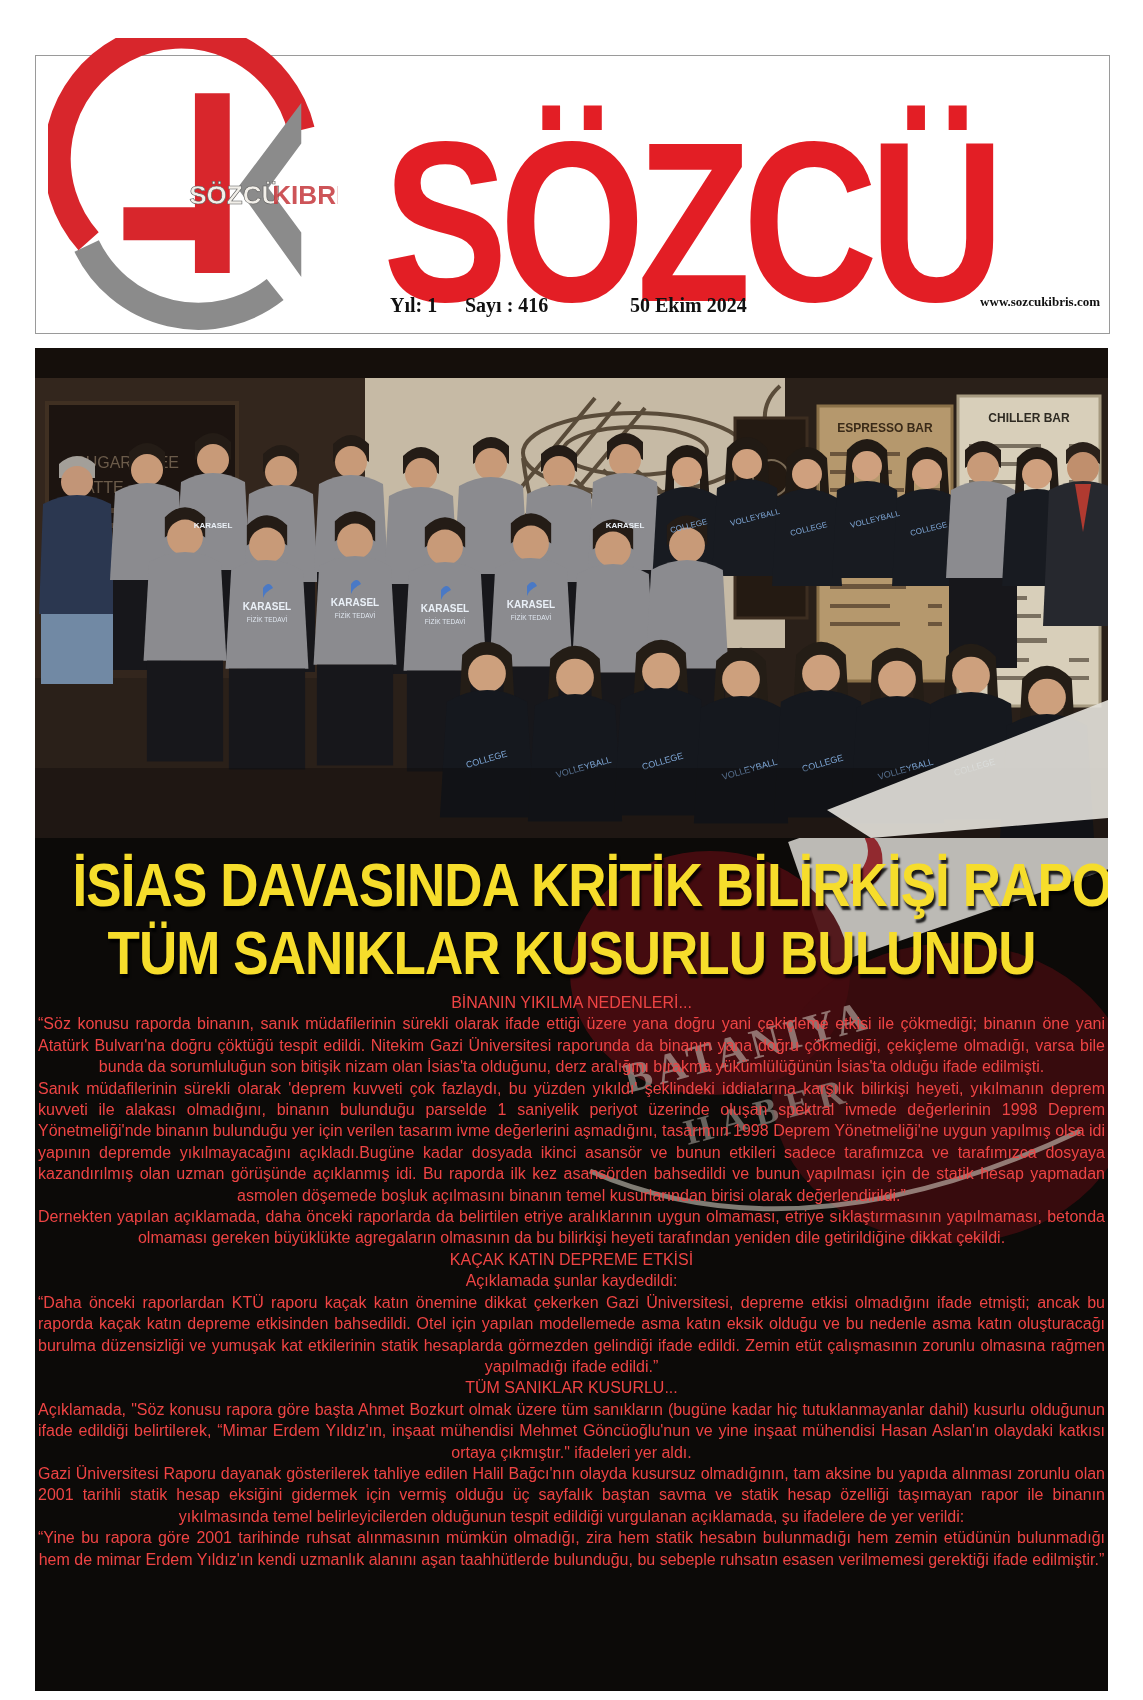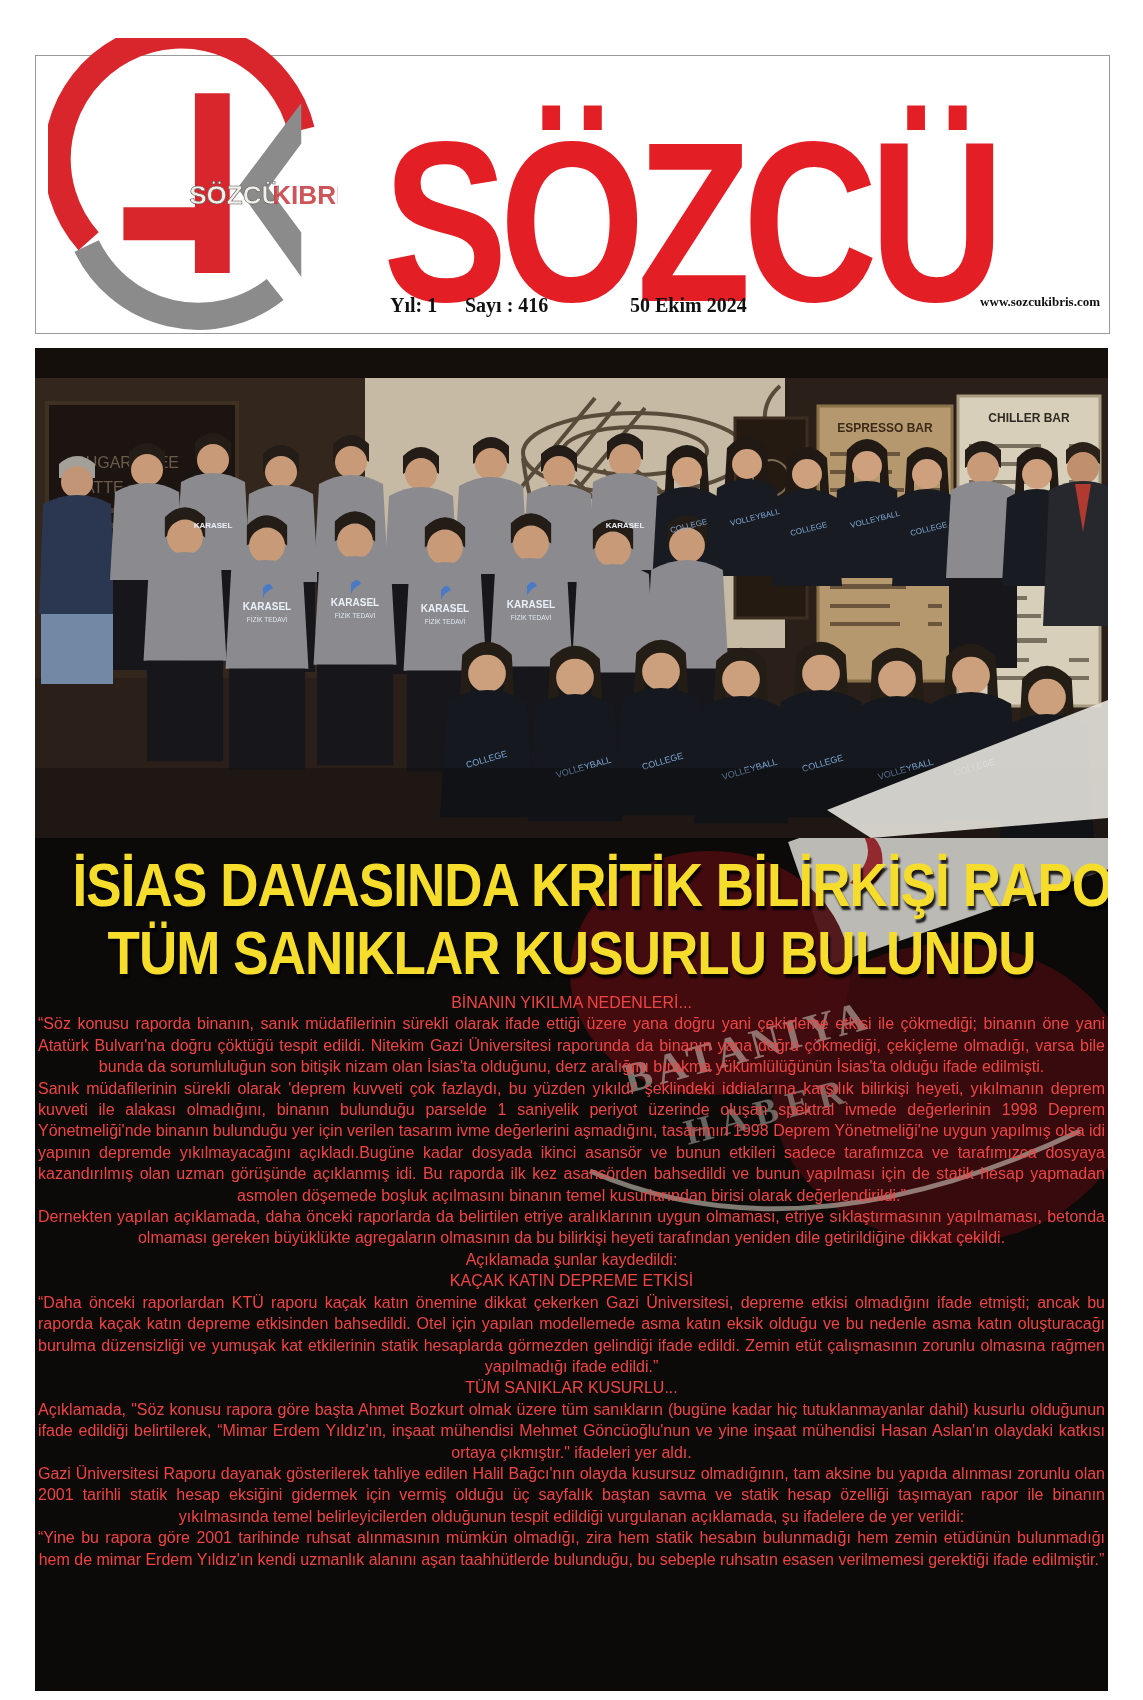--- a/index.html
+++ b/index.html
@@ -323,22 +323,22 @@
     <div class="headline">
       <span class="hl">İSİAS DAVASINDA KRİTİK BİLİRKİŞİ RAPORU:</span>
       <span class="hl">TÜM SANIKLAR KUSURLU BULUNDU</span>
     </div>
 
     <div class="body-text">
       <div class="heading">BİNANIN YIKILMA NEDENLERİ...</div>
       <div class="para">“Söz konusu raporda binanın, sanık müdafilerinin sürekli olarak ifade ettiği üzere yana doğru yani çekiçleme etkisi ile çökmediği; binanın öne yani Atatürk Bulvarı'na doğru çöktüğü tespit edildi. Nitekim Gazi Üniversitesi raporunda da binanın yana doğru çökmediği, çekiçleme olmadığı, varsa bile bunda da sorumluluğun son bitişik nizam olan İsias'ta olduğunu, derz aralığını bırakma yükümlülüğünün İsias'ta olduğu ifade edilmişti.</div>
       <div class="para">Sanık müdafilerinin sürekli olarak 'deprem kuvveti çok fazlaydı, bu yüzden yıkıldı' şeklindeki iddialarına karşılık bilirkişi heyeti, yıkılmanın deprem kuvveti ile alakası olmadığını, binanın bulunduğu parselde 1 saniyelik periyot üzerinde oluşan spektral ivmede değerlerinin 1998 Deprem Yönetmeliği'nde binanın bulunduğu yer için verilen tasarım ivme değerlerini aşmadığını, tasarımın 1998 Deprem Yönetmeliği'ne uygun yapılmış olsa idi yapının depremde yıkılmayacağını açıkladı.Bugüne kadar dosyada ikinci asansör ve bunun etkileri sadece tarafımızca ve tarafımızca dosyaya kazandırılmış olan uzman görüşünde açıklanmış idi. Bu raporda ilk kez asansörden bahsedildi ve bunun yapılması için de statik hesap yapmadan asmolen döşemede boşluk açılmasını binanın temel kusurlarından birisi olarak değerlendirildi.”</div>
       <div class="para">Dernekten yapılan açıklamada, daha önceki raporlarda da belirtilen etriye aralıklarının uygun olmaması, etriye sıklaştırmasının yapılmaması, betonda olmaması gereken büyüklükte agregaların olmasının da bu bilirkişi heyeti tarafından yeniden dile getirildiğine dikkat çekildi.</div>
+      <div class="heading">KAÇAK KATIN DEPREME ETKİSİ</div>
       <div class="heading">Açıklamada şunlar kaydedildi:</div>
-      <div class="heading">KAÇAK KATIN DEPREME ETKİSİ</div>
       <div class="para">“Daha önceki raporlardan KTÜ raporu kaçak katın önemine dikkat çekerken Gazi Üniversitesi, depreme etkisi olmadığını ifade etmişti; ancak bu raporda kaçak katın depreme etkisinden bahsedildi. Otel için yapılan modellemede asma katın eksik olduğu ve bu nedenle asma katın oluşturacağı burulma düzensizliği ve yumuşak kat etkilerinin statik hesaplarda görmezden gelindiği ifade edildi. Zemin etüt çalışmasının zorunlu olmasına rağmen yapılmadığı ifade edildi.”</div>
       <div class="heading">TÜM SANIKLAR KUSURLU...</div>
       <div class="para">Açıklamada, "Söz konusu rapora göre başta Ahmet Bozkurt olmak üzere tüm sanıkların (bugüne kadar hiç tutuklanmayanlar dahil) kusurlu olduğunun ifade edildiği belirtilerek, “Mimar Erdem Yıldız'ın, inşaat mühendisi Mehmet Göncüoğlu'nun ve yine inşaat mühendisi Hasan Aslan'ın olaydaki katkısı ortaya çıkmıştır." ifadeleri yer aldı.</div>
       <div class="para">Gazi Üniversitesi Raporu dayanak gösterilerek tahliye edilen Halil Bağcı'nın olayda kusursuz olmadığının, tam aksine bu yapıda alınması zorunlu olan 2001 tarihli statik hesap eksiğini gidermek için vermiş olduğu üç sayfalık baştan savma ve statik hesap özelliği taşımayan rapor ile binanın yıkılmasında temel belirleyicilerden olduğunun tespit edildiği vurgulanan açıklamada, şu ifadelere de yer verildi:</div>
       <div class="para">“Yine bu rapora göre 2001 tarihinde ruhsat alınmasının mümkün olmadığı, zira hem statik hesabın bulunmadığı hem zemin etüdünün bulunmadığı hem de mimar Erdem Yıldız'ın kendi uzmanlık alanını aşan taahhütlerde bulunduğu, bu sebeple ruhsatın esasen verilmemesi gerektiği ifade edilmiştir.”</div>
     </div>
   </div>
 
 </div>
 

